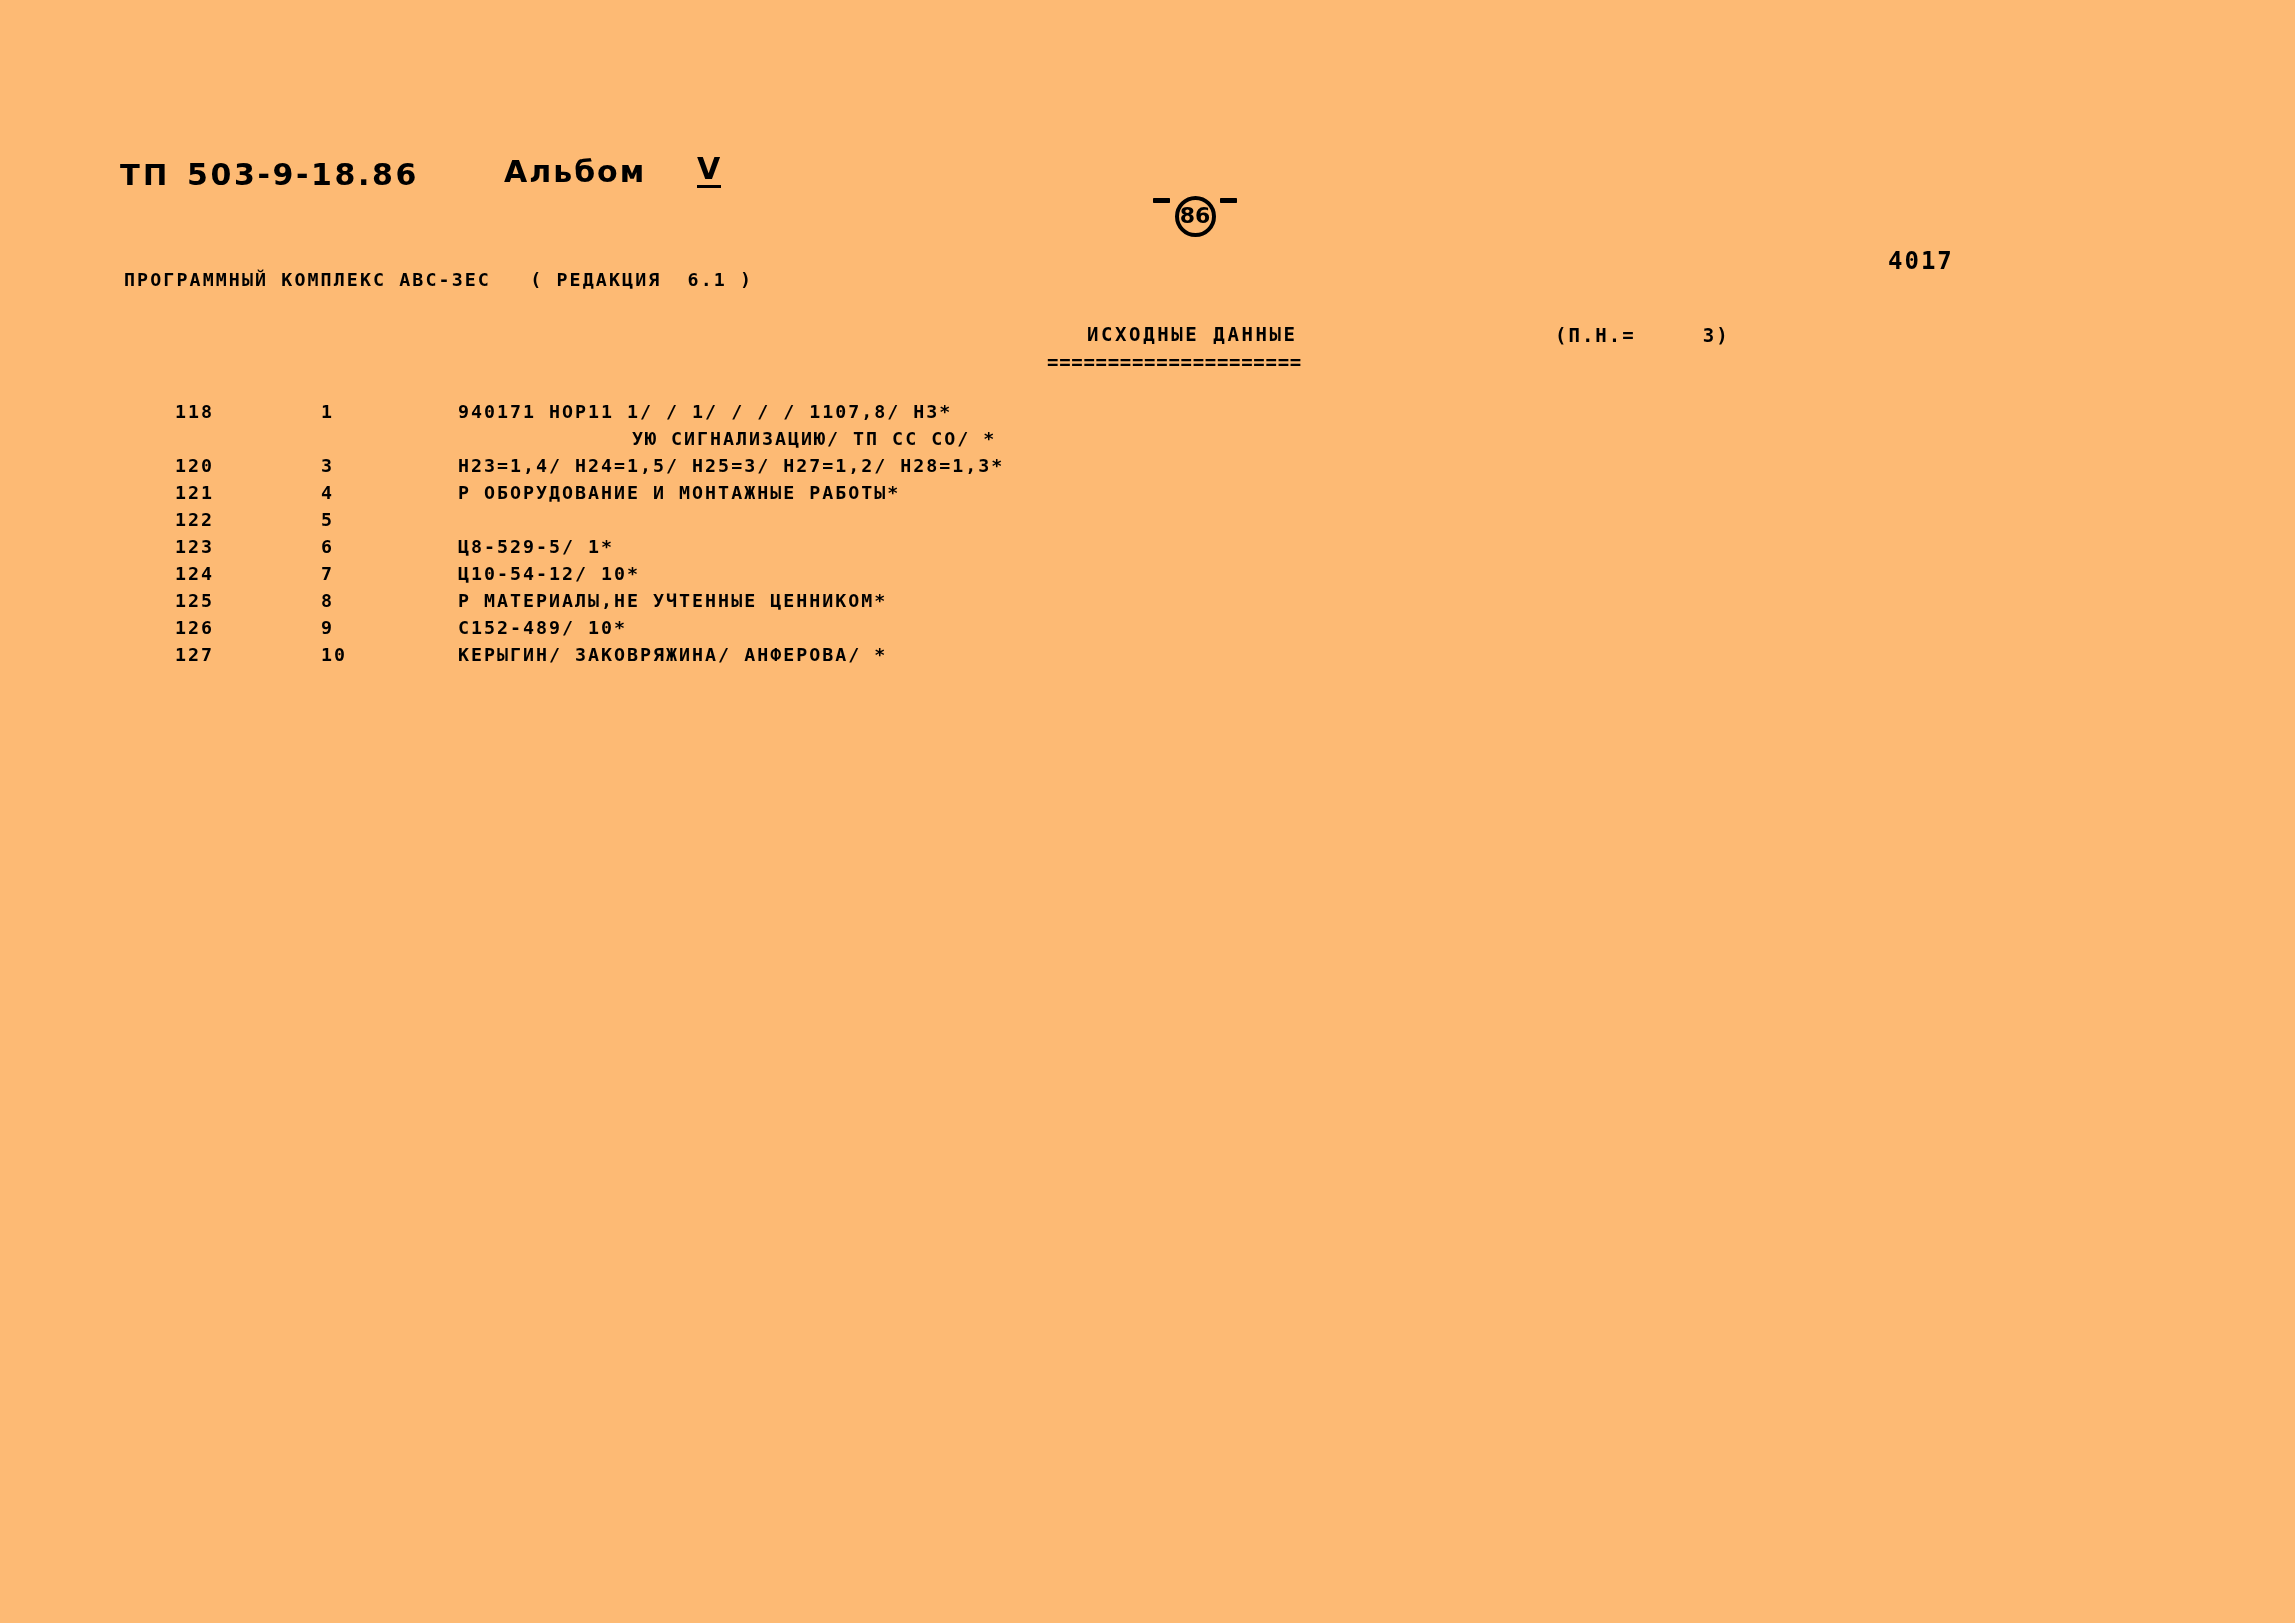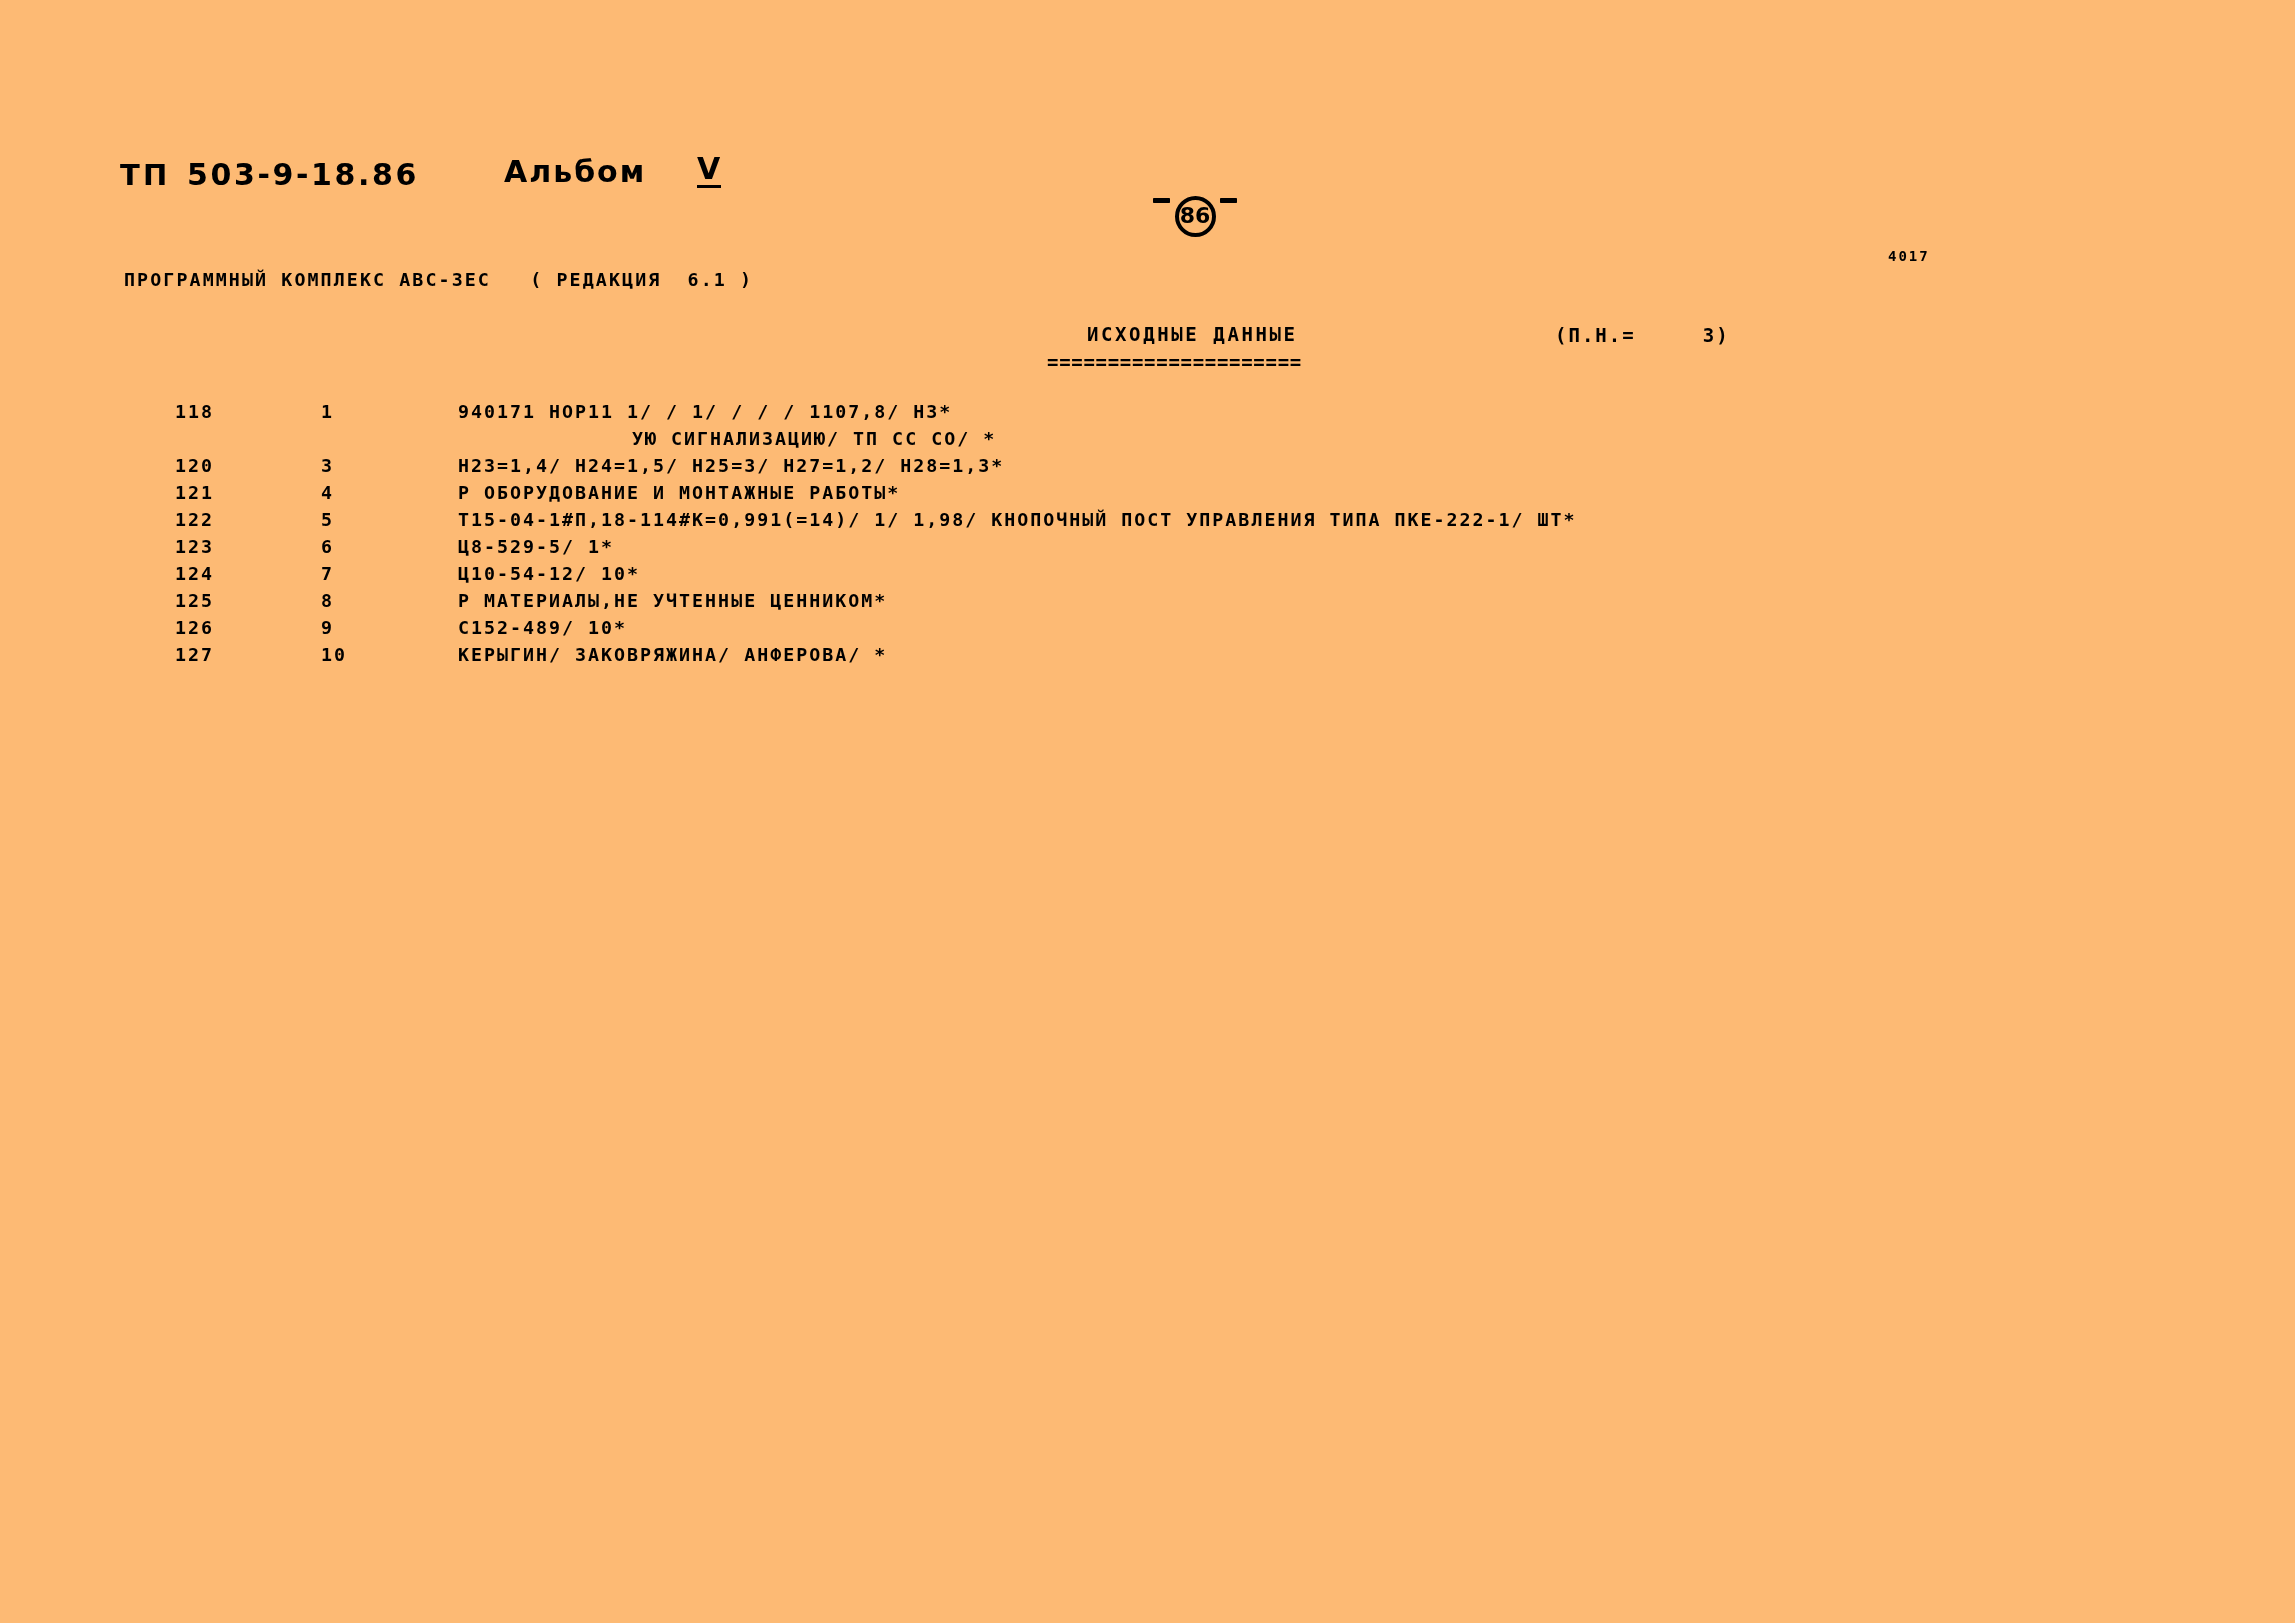--- a/index.html
+++ b/index.html
@@ -95,21 +95,21 @@
   .subtitle {
     left: 124px;
     top: 247px;
     font-size: 18.3px;
     letter-spacing: 2.1px;
     margin-top: 24px;
   }
   .rightcode {
     left: 1888px;
     top: 249px;
-    font-size: 14px;
+    font-size: 24px;
     letter-spacing: 2px;
   }
 
   
   .sect-title {
     left: 1087px;
     top: 325px;
     font-size: 19px;
     letter-spacing: 2.6px;
   }
@@ -208,21 +208,20 @@
         <div class="col-text mono">Н23=1,4/ Н24=1,5/ Н25=3/ Н27=1,2/ Н28=1,3*</div>
       </div>
       <div class="row">
         <div class="col-line mono">121</div>
         <div class="col-seq mono">4</div>
         <div class="col-text mono">Р ОБОРУДОВАНИЕ И МОНТАЖНЫЕ РАБОТЫ*</div>
       </div>
       <div class="row">
         <div class="col-line mono">122</div>
         <div class="col-seq mono">5</div>
-        <div class="col-text mono">Т15-04-1#П,18-114#К=0,991(=14)/ 1/ 1,98/  КНОПОЧНЫЙ ПОСТ УПРАВЛЕНИЯ ТИПА ПКЕ-222-1/ ШТ*</div>
       </div>
       <div class="row">
         <div class="col-line mono">123</div>
         <div class="col-seq mono">6</div>
         <div class="col-text mono">Ц8-529-5/ 1*</div>
       </div>
       <div class="row">
         <div class="col-line mono">124</div>
         <div class="col-seq mono">7</div>
         <div class="col-text mono">Ц10-54-12/ 10*</div>

